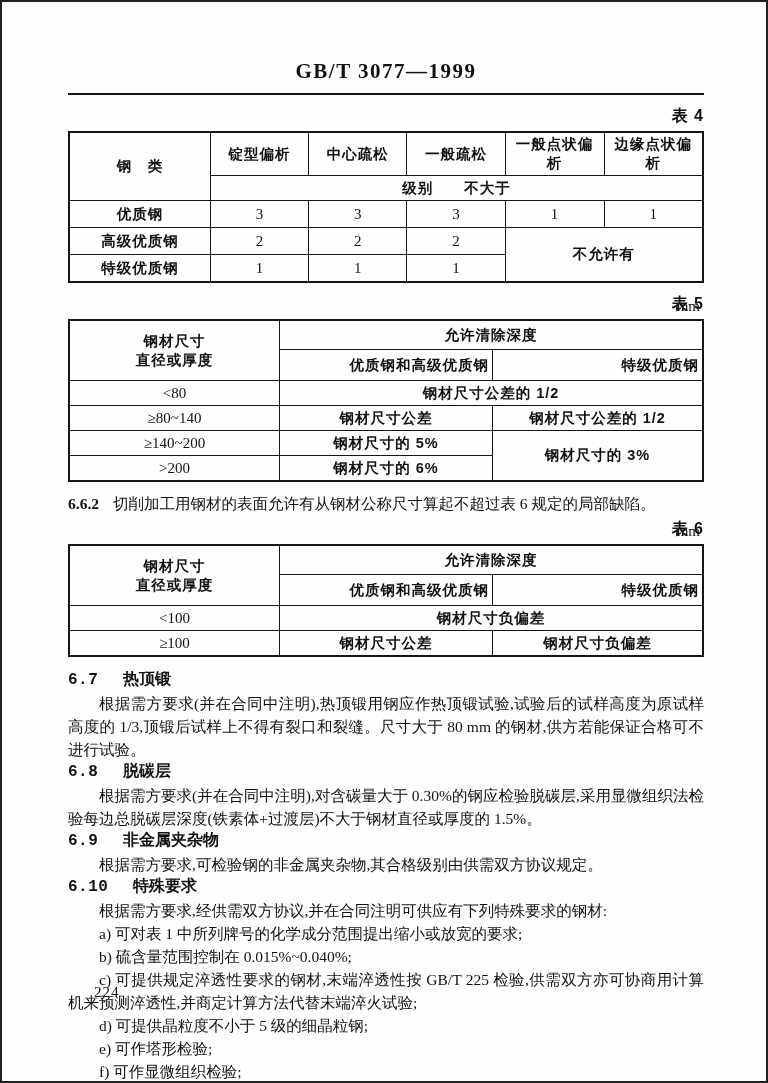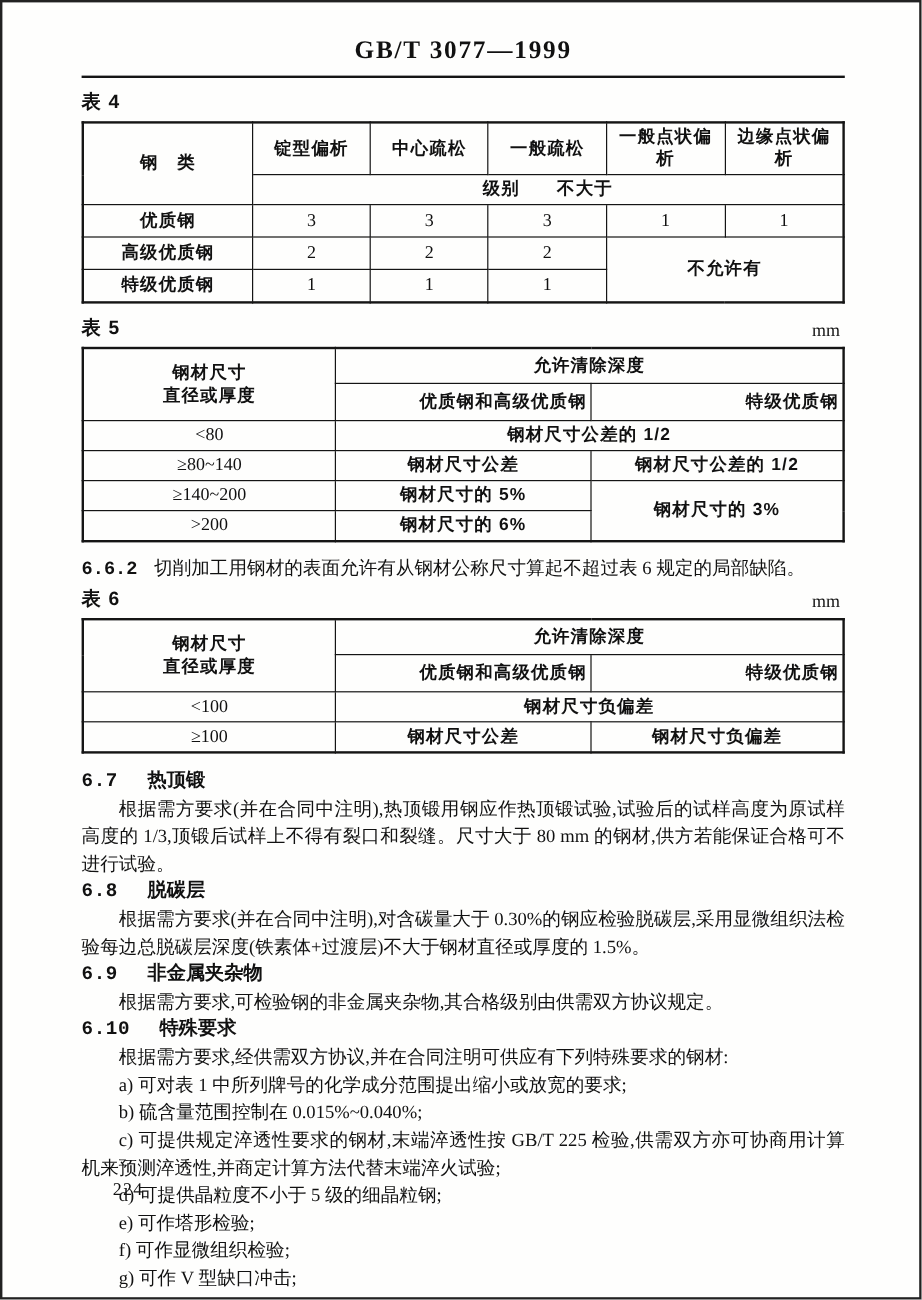--- a/index.html
+++ b/index.html
@@ -3,37 +3,37 @@
 <meta charset="utf-8">
 <style>
   html,body { margin:0; padding:0; background:#9a9a9a; }
   .page {
     position:relative;
     width:768px; height:1083px;
     margin:0 auto;
     background:#fefefd;
     box-sizing:border-box;
     border:2px solid #222;
-    padding:26px 62px 0 66px;
+    padding:56px 62px 0 66px;
     font-family:"Liberation Serif","DejaVu Serif",serif;
     color:#111;
     overflow:hidden;
   }
   .doc-title {
     text-align:center;
     font-size:21px;
     font-weight:bold;
     letter-spacing:1.5px;
     line-height:26px;
   }
   .header-rule { height:2px; background:#151515; margin-top:9px; }
 
   .caption-row {
     position:relative;
-    text-align:left;
+    text-align:right;
     font-size:16px;
     line-height:20px;
     margin-top:11px;
     margin-bottom:5px;
   }
   .caption-row .unit {
     position:absolute; right:4px; top:2px;
     font-size:15px; font-weight:normal;
   }
 
@@ -77,21 +77,21 @@
     font-family:Liberation Mono, monospace;
   }
   .sec-heading .sec-num { margin-right:15px; letter-spacing:0.5px; }
   .sec-inline {
     margin:10px 0 0 0;
     font-size:15.5px;
     line-height:23px;
   }
   .sec-inline .sec-num {
     font-weight:bold;
-    font-family:Liberation Mono, monospace;
+    font-family:Liberation Serif, serif;
     margin-right:10px;
   }
   .body-para {
     margin:0;
     text-indent:2em;
     font-size:15.5px;
     line-height:23px;
     text-align:justify;
   }
   .mt12 { margin-top:12px; }

